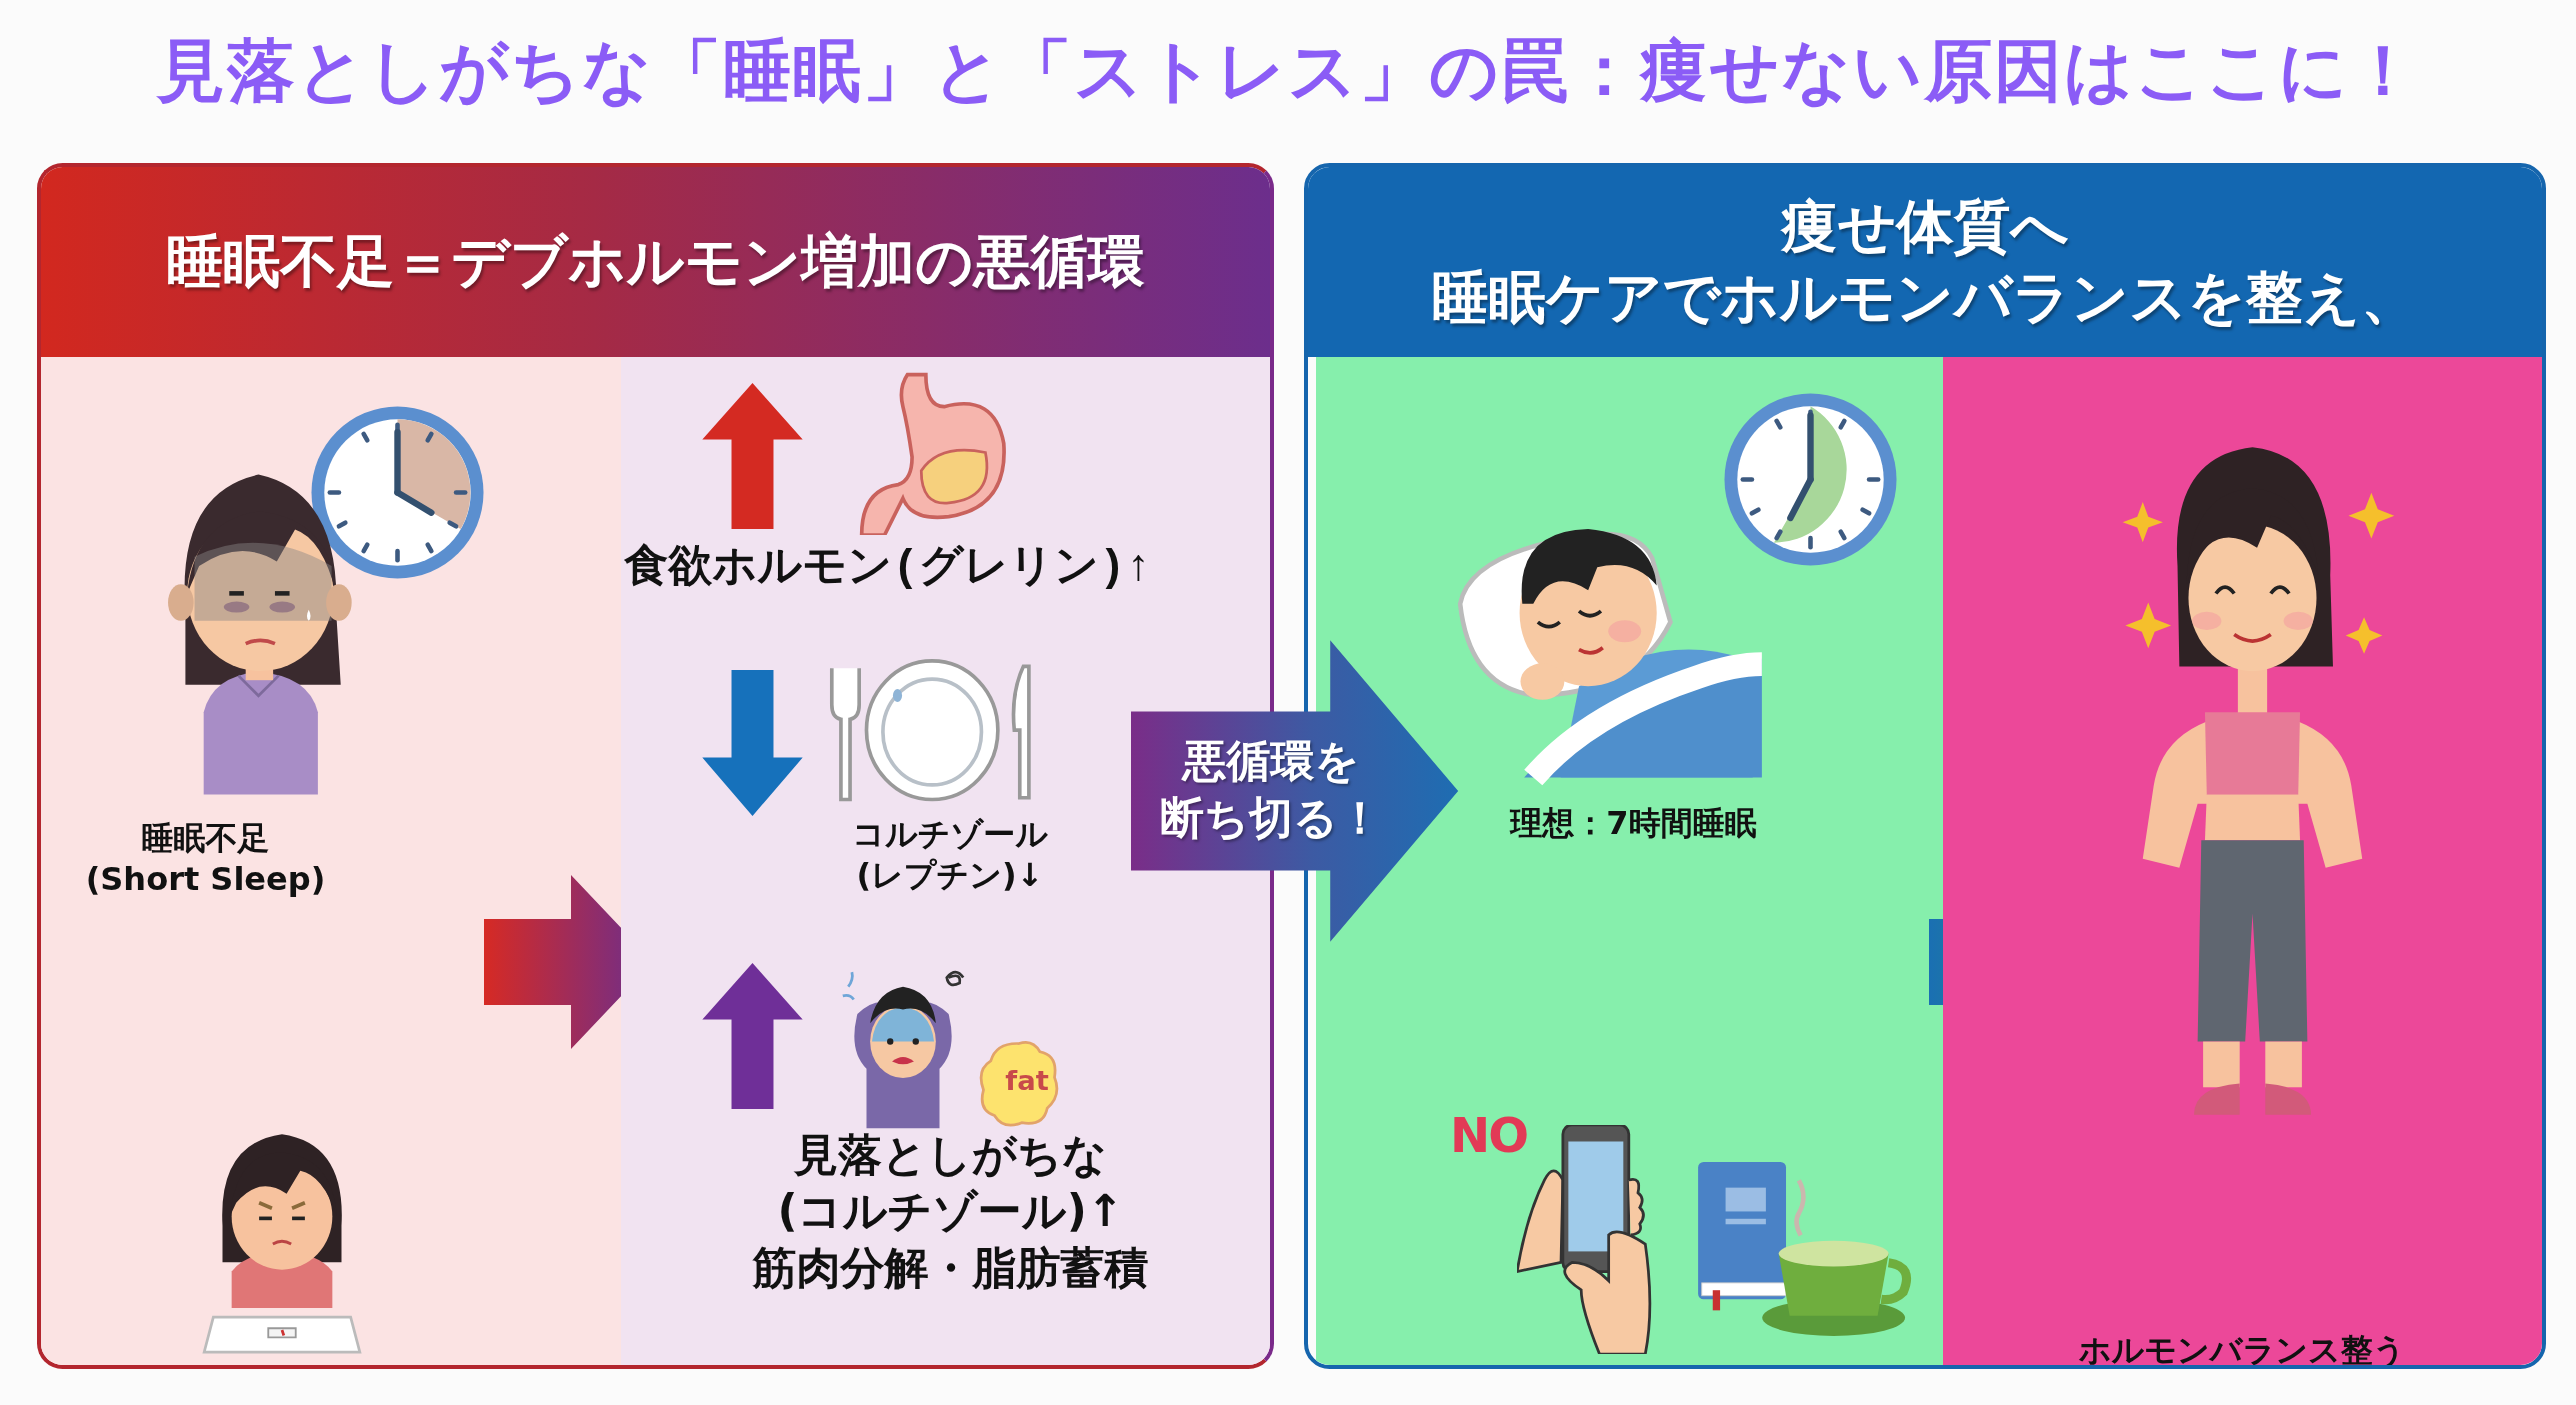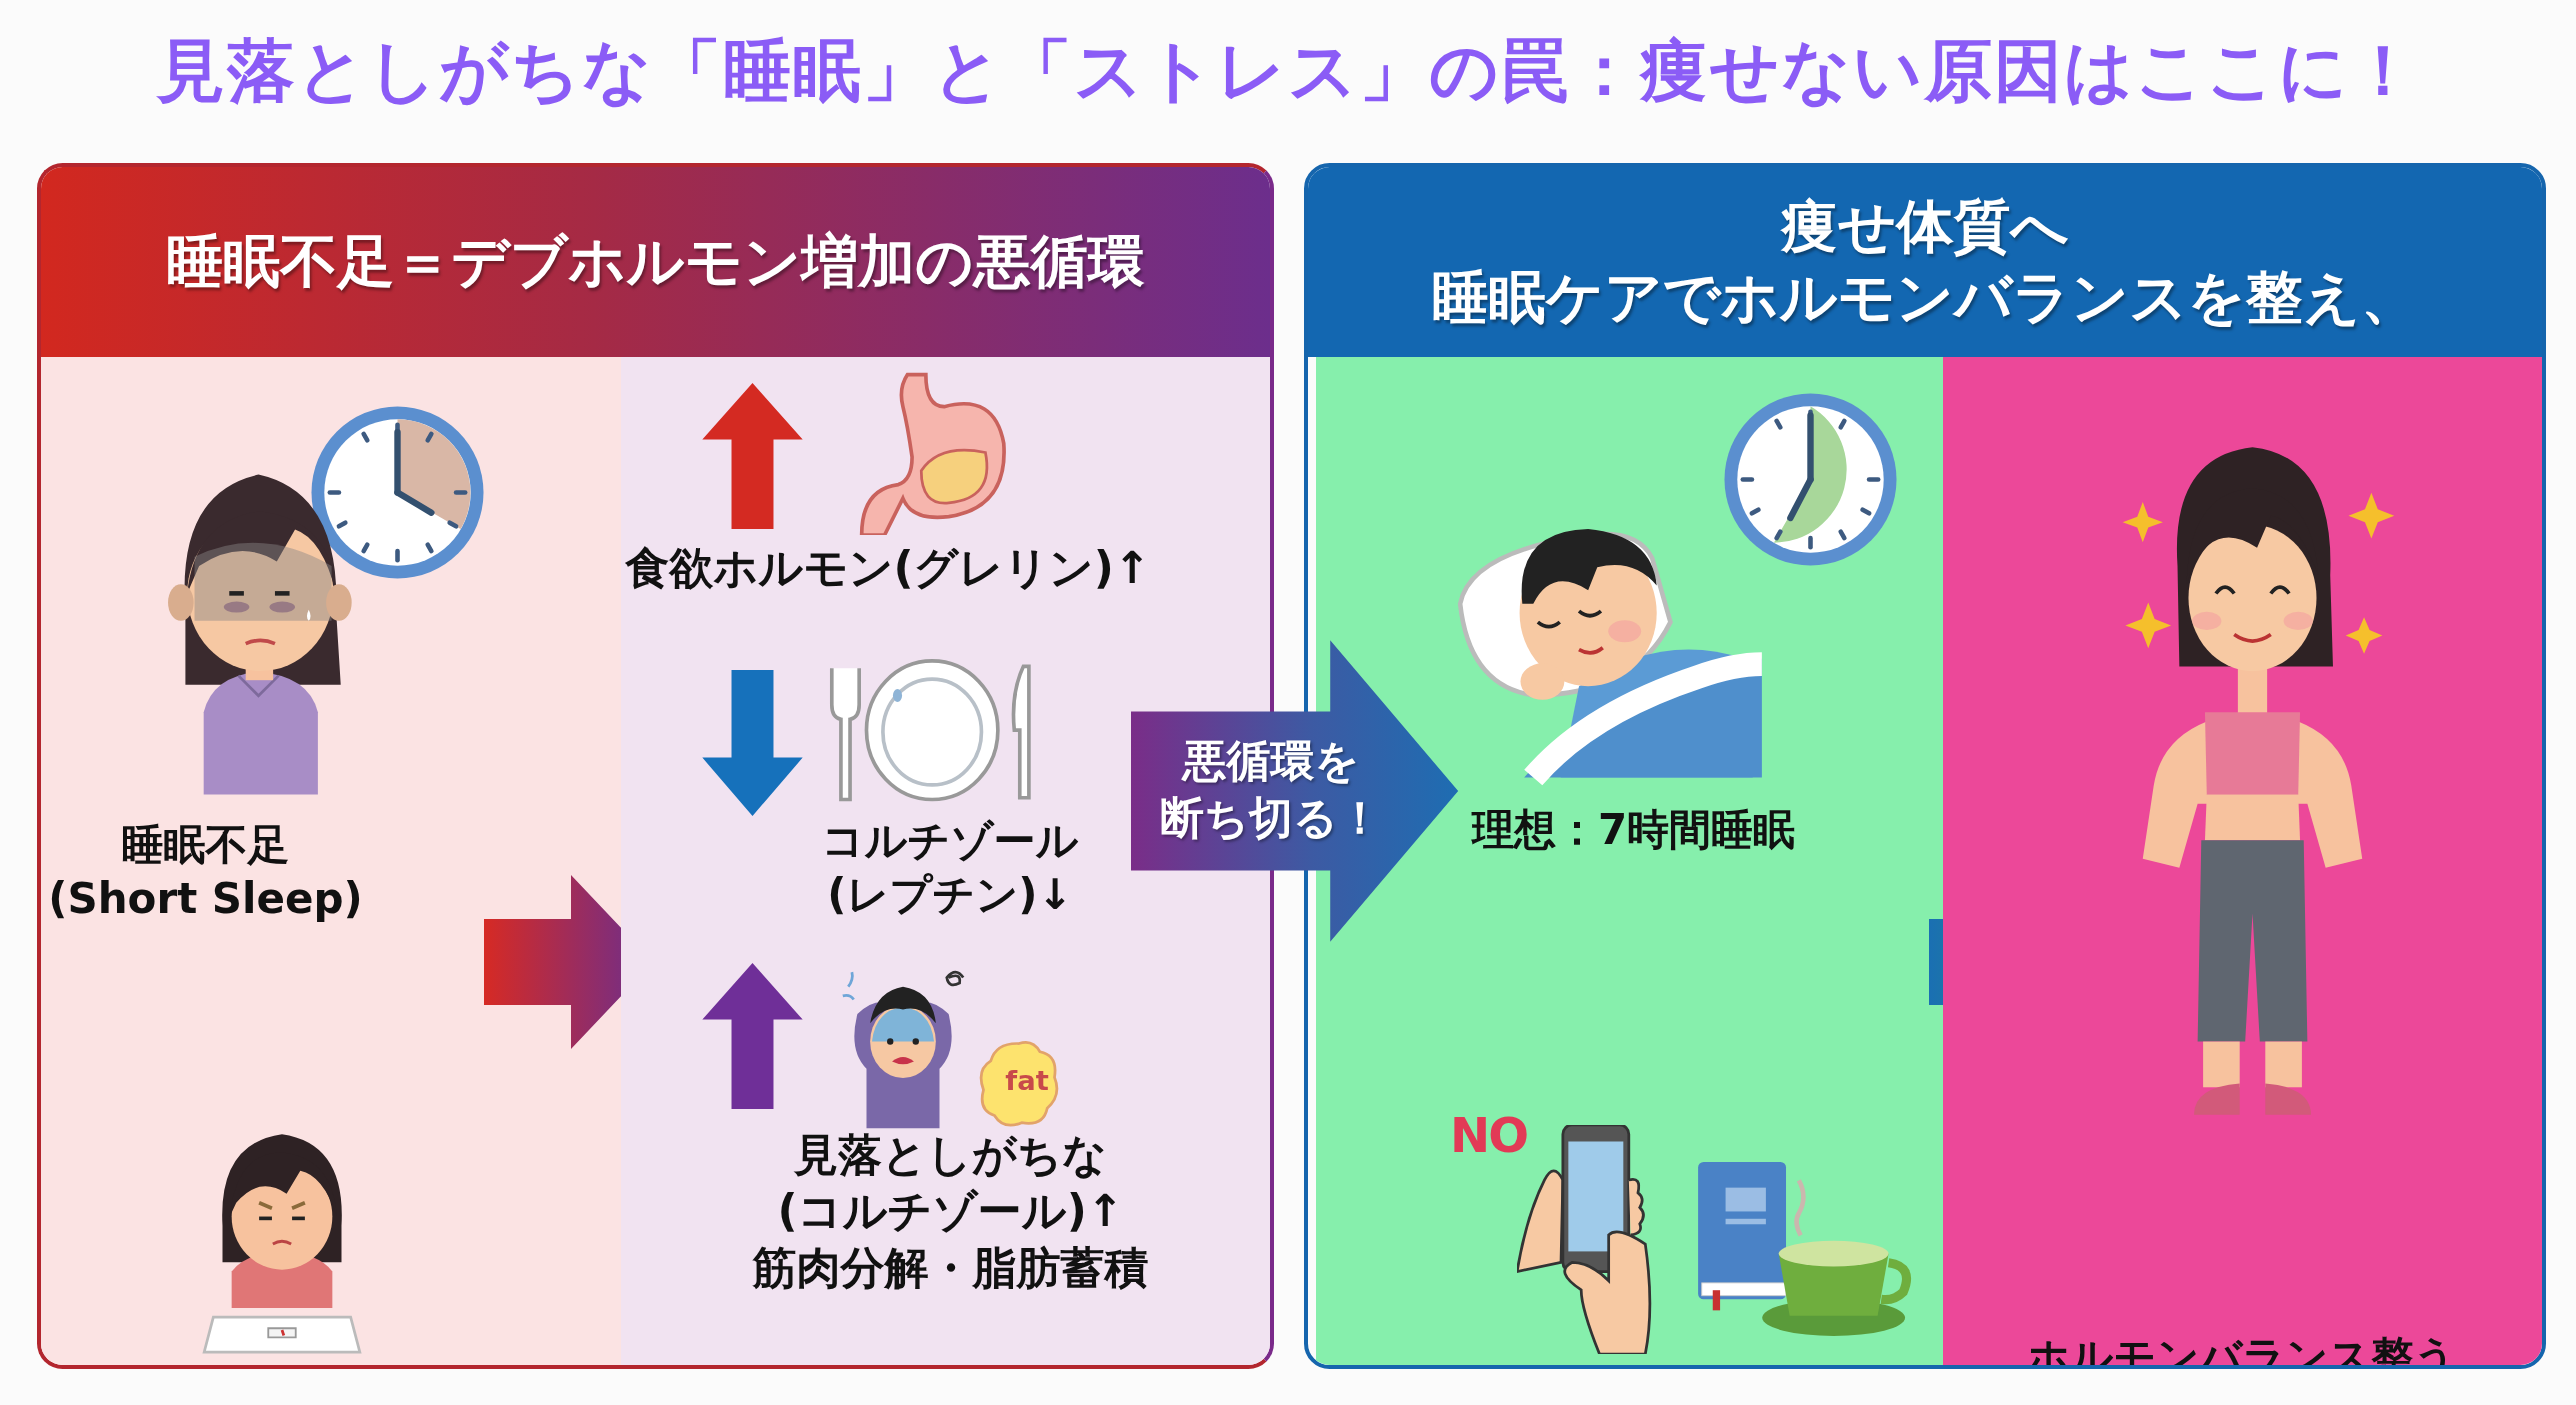--- a/index.html
+++ b/index.html
@@ -23,21 +23,21 @@
   }
   .panel-left .panel-header { background: linear-gradient(90deg, #d2281f 0%, #a52a45 45%, #6c2e8c 100%); }
   .panel-right .panel-header { background: #1367b1; }
 
   .col { position: absolute; top: 190px; bottom: 0; }
   .col-l1 { left: 0; width: 580px; background: #fbe3e3; }
   .col-l2 { left: 580px; right: 0; background: #f1e3f1; }
   .col-r1 { left: 8px; width: 635px; background: #86efac; }
   .col-r2 { left: 635px; right: 0; background: #ec4899; }
 
-  .label { position: absolute; text-align: center; font-weight: bold; color: #111; font-size: 42px; line-height: 1.28; }
+  .label { position: absolute; text-align: center; font-weight: bold; color: #111; font-size: 32px; line-height: 1.28; }
 
   .abs { position: absolute; }
   svg { display: block; }
 
   .mid-arrow { position: absolute; left: 1131px; top: 640px; width: 329px; height: 302px; }
   .mid-arrow-text {
     position: absolute; left: 1134px; top: 732px; width: 274px; text-align: center;
     color: #fff; font-weight: bold; font-size: 44px; line-height: 1.3;
     text-shadow: 1.8px 1.8px 2.7px rgba(0,0,0,0.35);
   }
@@ -136,21 +136,21 @@
       <svg width="101" height="146" viewBox="0 0 110 160">
           <polygon points="55,0 110,62 78,62 78,160 32,160 32,62 0,62" fill="#d42a22"></polygon>
         </svg>
     </div>
     <div class="abs" style="left:236px; top:12.8px;">
       <svg width="156" height="165" viewBox="0 0 170 180">
         <path d="M55 5 L75 5 Q75 40 95 40 Q150 25 160 80 Q165 150 100 160 Q60 165 50 140 Q40 160 30 180 L5 180 Q5 130 45 125 Q60 120 60 95 Q55 60 50 40 Q45 20 55 5 Z" fill="#f6b5ad" stroke="#c9625d" stroke-width="4"></path>
         <path d="M70 110 Q90 80 140 90 Q150 140 100 145 Q70 148 70 110 Z" fill="#f6d07d" stroke="#c9625d" stroke-width="3"></path>
       </svg>
     </div>
-    <div class="label" style="left:0; width:534px; top:183px; font-size:44px;">食欲ホルモン(グレリン)↑</div>
+    <div class="label" style="left:0; width:534px; top:183px; font-size:44px;font-family:Liberation Mono, monospace;">食欲ホルモン(グレリン)↑</div>
 
     <div class="abs" style="left:81px; top:313px;">
       <svg width="101" height="146" viewBox="0 0 110 160">
           <polygon points="32,0 78,0 78,96 110,96 55,160 0,96 32,96" fill="#1671bb"></polygon>
         </svg>
     </div>
     <div class="abs" style="left:203px; top:302px;">
       <svg width="220" height="146" viewBox="0 0 240 160">
         <path d="M8 10 v40 q0 14 10 16 v88 h10 v-88 q10 -2 10 -16 v-40" fill="#fff" stroke="#999" stroke-width="4"></path>
         <ellipse cx="118" cy="78" rx="72" ry="76" fill="#fff" stroke="#999" stroke-width="4"></ellipse>

